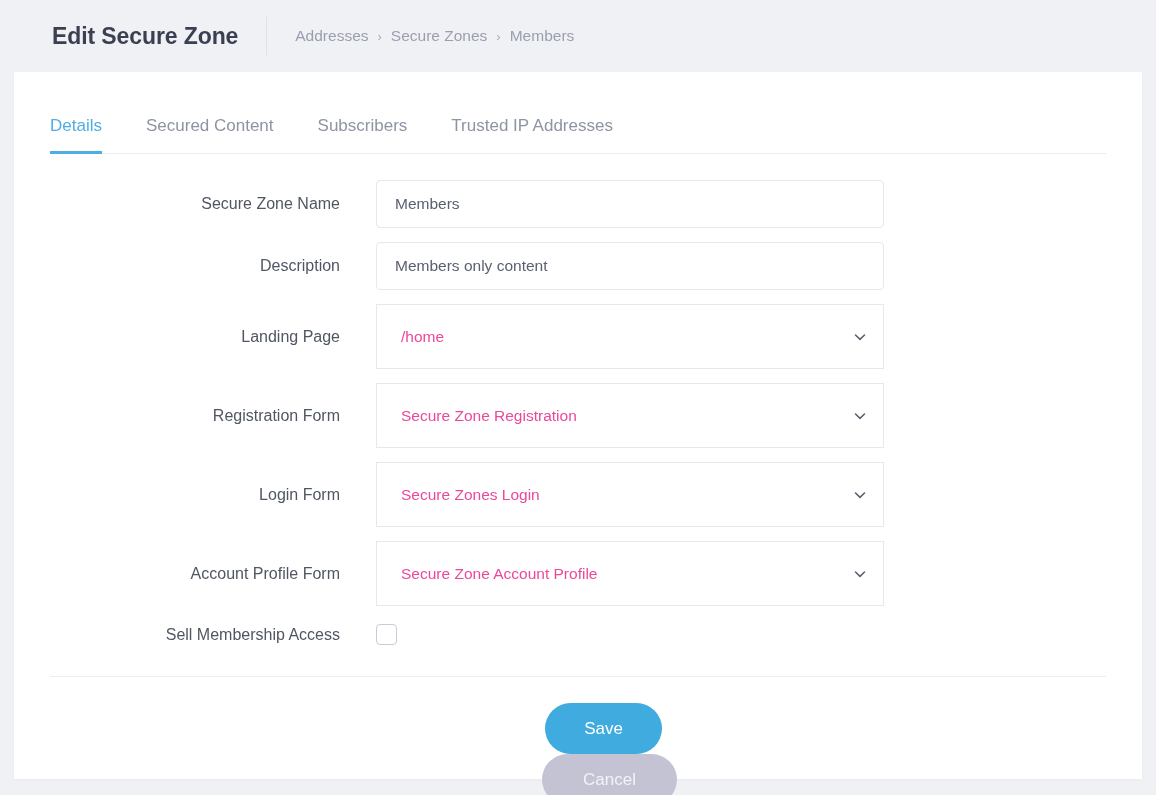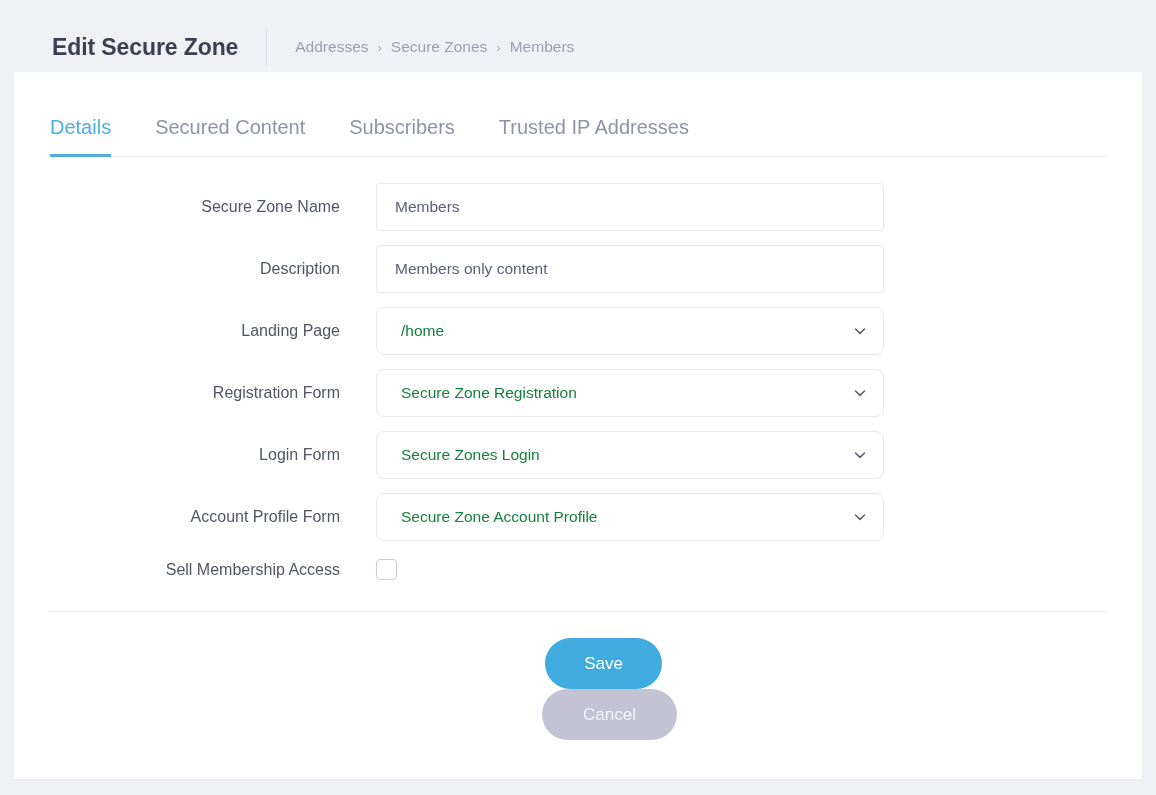--- a/index.html
+++ b/index.html
@@ -15,21 +15,20 @@
     -webkit-font-smoothing: antialiased;
     overflow: hidden;
   }
 
   
   .page-header {
     height: 72px;
     display: flex;
     align-items: center;
     padding-left: 52px;
-    margin-top: 11px;
   }
   .page-title {
     font-size: 23px;
     font-weight: bold;
     color: #3a3f51;
     letter-spacing: -0.1px;
     white-space: nowrap;
   }
   .header-divider {
     width: 1px;
@@ -65,21 +64,21 @@
   
   .tabbar {
     position: relative;
     margin: 0 36px 0 36px;
     padding-top: 44px;
     display: flex;
     align-items: flex-end;
     border-bottom: 1px solid #ebedf0;
   }
   .tab {
-    font-size: 20px;
+    font-size: 17px;
     color: #8e94a3;
     padding: 0 0 15px 0;
     margin-right: 44px;
     cursor: pointer;
     white-space: nowrap;
     border-bottom: 3px solid transparent;
     margin-bottom: -1px;
   }
   .tab.active {
     color: #4eaee2;
@@ -117,26 +116,26 @@
     font-size: 15.5px;
     font-family: "Liberation Sans", sans-serif;
     color: #5a6070;
     background: #fff;
     outline: none;
   }
   .text-input::placeholder { color: #a8adba; }
 
   .select-box {
     width: 100%;
-    height: 48px;
+    height: 65px;
     border: 1px solid #e6e8ed;
-    border-radius: 8px;
+    border-radius: 0;
     padding: 0 40px 0 24px;
     font-size: 15.5px;
-    color: #15803d;
+    color: #ec4899;
     background: #fff;
     display: flex;
     align-items: center;
     cursor: pointer;
     user-select: none;
   }
   .chevron {
     position: absolute;
     right: 17px;
     top: 50%;

